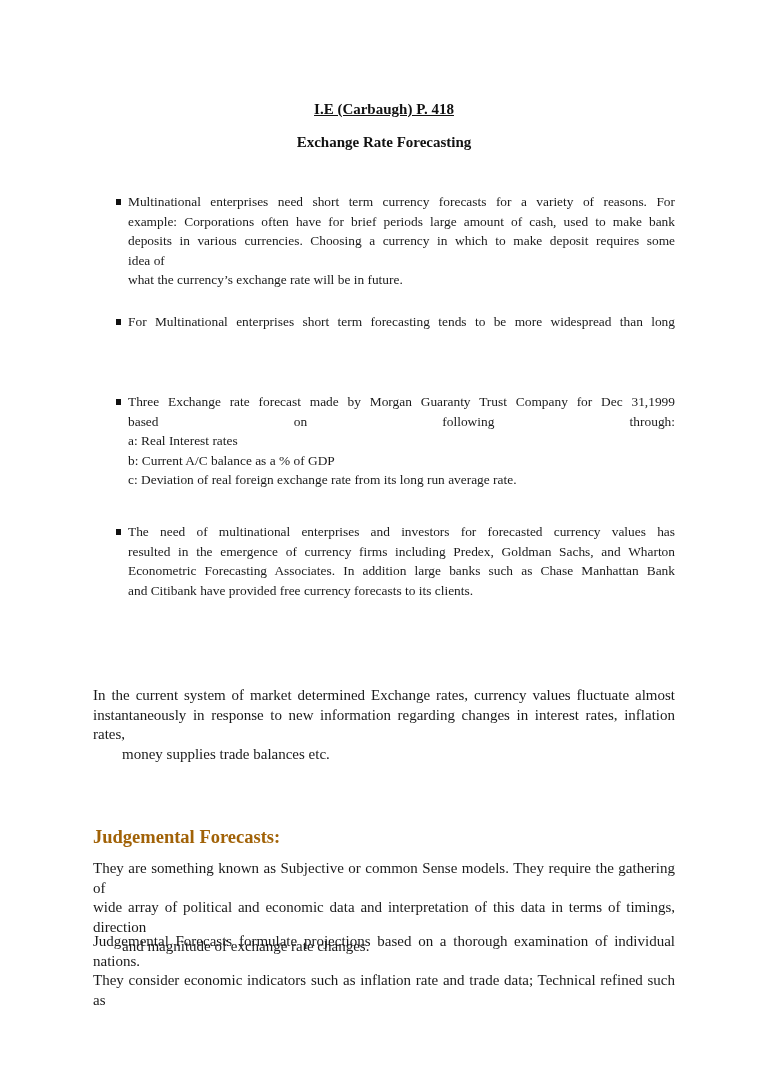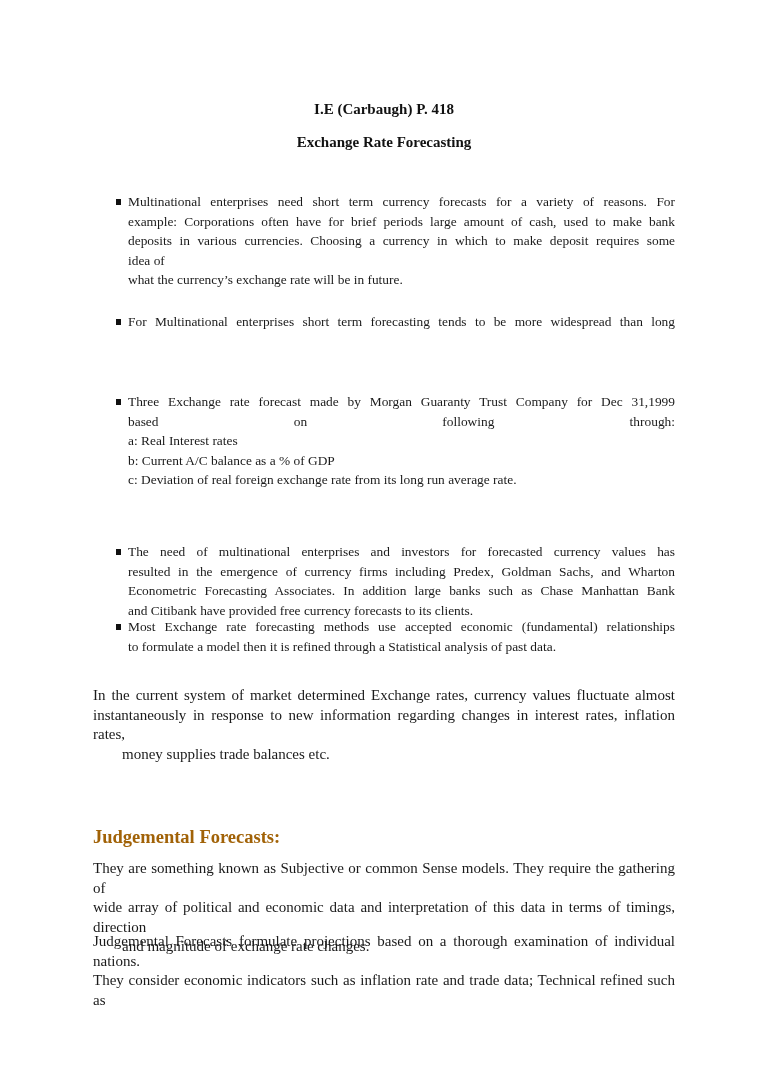--- a/index.html
+++ b/index.html
@@ -25,21 +25,21 @@
     .title {
       position: absolute;
       left: 0;
       width: 768px;
       text-align: center;
       font-weight: bold;
       font-size: 15px;
       color: #111;
       margin: 0;
     }
-    .title-1 { top: 101px; }
+    .title-1 { top: 101px; text-decoration: underline; }
     .title-2 { top: 134px; }
 
     .bullet {
       position: absolute;
       left: 116px;
       width: 559px;
       font-size: 13.4px;
       line-height: 19.5px;
     }
     .bullet .glyph {
@@ -56,21 +56,21 @@
       text-align-last: left;
     }
     .bullet .text .ln { display: block; }
     .bullet .text .ln.just {
       text-align: justify;
       text-align-last: justify;
     }
     .b1 { top: 192px; }
     .b2 { top: 312px; }
     .b3 { top: 392px; }
-    .b4 { top: 542px; }
+    .b4 { top: 522px; }
     .b5 { top: 617px; }
 
     .para {
       position: absolute;
       left: 93px;
       width: 582px;
       font-size: 15px;
       line-height: 19.5px;
       margin: 0;
     }
@@ -130,27 +130,20 @@
   <div class="bullet b4">
     <span class="glyph"></span>
     <div class="text">
       <span class="ln just">The need of multinational enterprises and investors for forecasted currency values has</span>
       <span class="ln just">resulted in the emergence of currency firms including Predex, Goldman Sachs, and Wharton</span>
       <span class="ln just">Econometric Forecasting Associates. In addition large banks such as Chase Manhattan Bank</span>
       <span class="ln">and Citibank have provided free currency forecasts to its clients.</span>
     </div>
   </div>
 
-  <div class="bullet b5">
-    <span class="glyph"></span>
-    <div class="text">
-      <span class="ln just">Most Exchange rate forecasting methods use accepted economic (fundamental) relationships</span>
-      <span class="ln">to formulate a model then it is refined through a Statistical analysis of past data.</span>
-    </div>
-  </div>
 
   <p class="para p1">
     <span class="ln">In the current system of market determined Exchange rates, currency values fluctuate almost</span>
     <span class="ln">instantaneously in response to new information regarding changes in interest rates, inflation rates,</span>
     <span class="ln last">money supplies trade balances etc.</span>
   </p>
 
   <h3 class="heading">Judgemental Forecasts:</h3>
 
   <p class="para p2">

